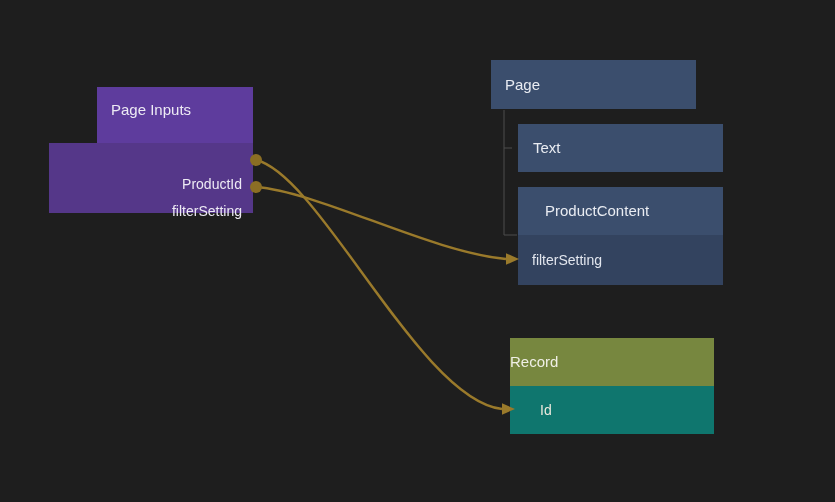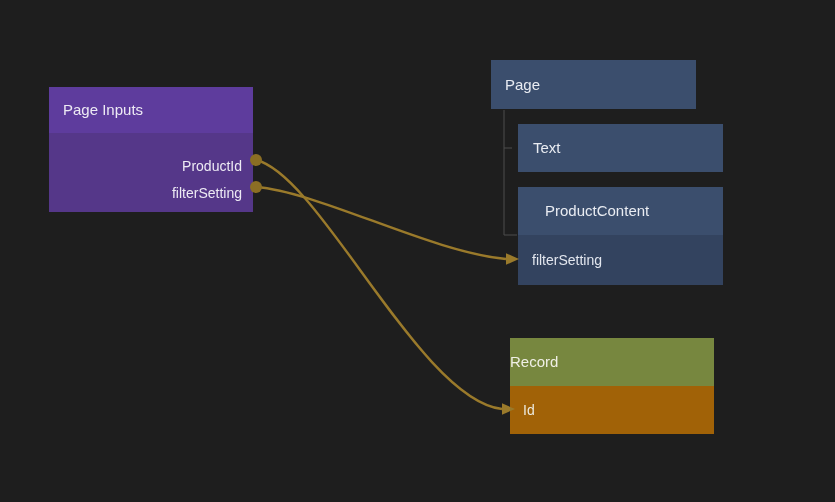--- a/index.html
+++ b/index.html
@@ -13,24 +13,24 @@
     width: 835px;
     height: 502px;
     background: #1e1e1e;
     overflow: hidden;
   }
   .node { position: absolute; box-sizing: border-box; }
 
   
   #node-page-inputs { left: 49px; top: 87px; width: 204px; height: 125px; }
   #node-page-inputs .hdr {
-    height: 46px; line-height: 46px; background: #5e3c9d;
-    color: #edeaf4; font-size: 15px; padding-left: 14px;
+    height: 56px; line-height: 46px; background: #5e3c9d;
+    color: #edeaf4; font-size: 15px; padding-left: 14px; margin-left: 48px;
   }
-  #node-page-inputs .body { height: 79px; background: #553789; padding-top: 20px; box-sizing: border-box; }
+  #node-page-inputs .body { height: 70px; background: #553789; padding-top: 28px; box-sizing: border-box; }
   #node-page-inputs .out-row {
     height: 27px; line-height: 27px; text-align: right;
     padding-right: 11px; color: #edeaf4; font-size: 14px;
   }
 
   
   .blue-node { background: #3b4e6d; color: #e9ecf2; }
   #node-page { left: 491px; top: 60px; width: 205px; height: 49px; }
   #node-page .hdr { line-height: 49px; font-size: 15px; padding-left: 14px; }
   #node-text { left: 518px; top: 124px; width: 205px; height: 48px; }
@@ -38,21 +38,21 @@
   #node-product-content { left: 518px; top: 187px; width: 205px; height: 98px; }
   #node-product-content .hdr { height: 48px; line-height: 48px; font-size: 15px; padding-left: 27px; background: #3b4e6d; }
   #node-product-content .field-row {
     height: 50px; line-height: 50px; font-size: 14px; padding-left: 14px;
     background: #33435f; color: #e2e6ee;
   }
 
   
   #node-record { left: 510px; top: 338px; width: 204px; height: 96px; }
   #node-record .hdr { height: 48px; line-height: 48px; font-size: 15px; background: #77873f; color: #f0efe6; }
-  #node-record .field-row { height: 48px; line-height: 48px; font-size: 14px; padding-left: 13px; background: #a16207; color: #eceade; }
+  #node-record .field-row { height: 48px; line-height: 48px; font-size: 14px; padding-left: 30px; background: #0f766e; color: #eceade; }
 
   #wire-layer { position: absolute; left: 0; top: 0; width: 835px; height: 502px; pointer-events: none; }
 </style>
 </head>
 <body>
 
 <div id="canvas">
 
   <div class="node" id="node-page-inputs">
     <div class="hdr">Page Inputs</div>

